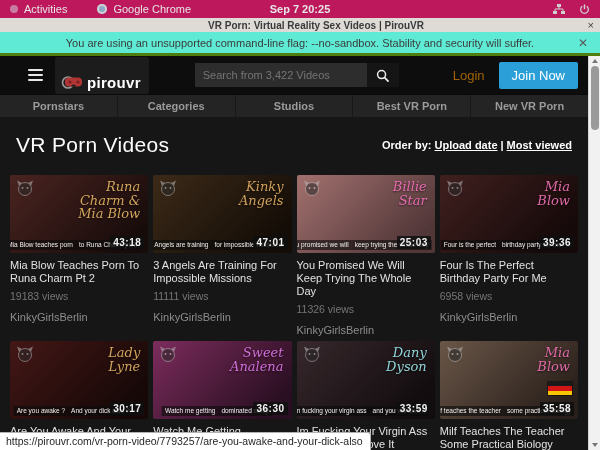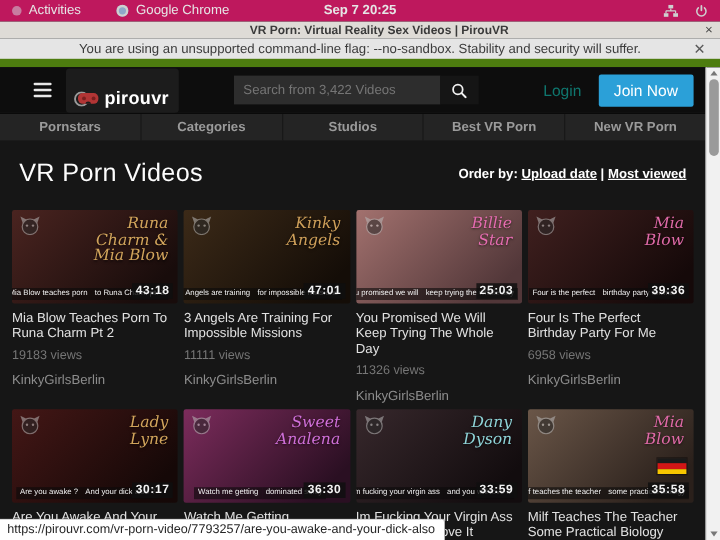--- a/index.html
+++ b/index.html
@@ -23,23 +23,23 @@
   .gnome-right svg { display:block; }
 
   
   .tab-bar { height:14px; background:#dedbd6; color:#3a3a3a; font-size:10px;
     display:flex; align-items:center; position:relative; font-weight:bold; }
   .tab-title { flex:1; text-align:center; white-space:nowrap; overflow:hidden;padding-left:32px; }
   .tab-close { position:absolute; right:6px; top:0; line-height:14px; font-size:11px;
     color:#444; cursor:default; font-weight:normal; }
 
   
-  .infobar { height:24px; background:#e5e5e5; color:#3c3c3c; font-size:11px;
+  .infobar { height:24px; background:#5eead4; color:#3c3c3c; font-size:11px;
     display:flex; align-items:center; justify-content:center; position:relative;
-    border-bottom:7px solid #4d7c0f; }
+    border-bottom:3px solid #4d7c0f; }
   .infobar-close { position:absolute; right:12px; color:#5a5a5a; font-size:12px; }
 
   
   .viewport { position:relative; height:394px; background:#161616; overflow:hidden; }
   .page { margin-right:12px; }
 
   
   .scrollbar { position:absolute; top:0; right:0; bottom:0; width:12px; background:#f1f1f1;
     border-left:1px solid #d8d8d8; }
   .sb-arrow { position:absolute; left:0; width:12px; height:10px; }
@@ -59,21 +59,21 @@
   .hamburger span { height:2px; background:#e8e8e8; border-radius:1px; }
   .logo { display:flex; align-items:center; gap:4px; background:#1c1c1c; border-radius:3px;
     padding:17px 8px 3px 6px; margin-left:12px; }
   .logo-text { color:#fff; font-weight:bold; font-size:15px; letter-spacing:.3px; }
   .search-wrap { display:flex; margin-left:46px; }
   .search-input { width:172px; height:24px; background:#2d2d2d; border:none; outline:none;
     color:#9a9a9a; font-size:11px; padding:0 8px; font-family:"Liberation Sans",sans-serif; }
   .search-btn { width:32px; height:24px; background:#151515; border:none; display:flex;
     align-items:center; justify-content:center; cursor:pointer; }
   .header-right { margin-left:auto; display:flex; align-items:center; gap:14px; }
-  .login-link { color:#0f766e; font-size:13px; cursor:pointer; }
+  .login-link { color:#a16207; font-size:13px; cursor:pointer; }
   .join-btn { border:none; color:#fff; font-size:13px; padding:6px 13px; border-radius:2px;
     cursor:pointer; font-family:"Liberation Sans",sans-serif; }
 
   
   .nav-bar { height:23px; background:#242424; display:flex; border-top:1px solid #0a0a0a; }
   .nav-item { flex:1; text-align:center; line-height:22px; font-size:11px; font-weight:bold;
     color:#9b9b9b; border-right:1px solid #181818; cursor:pointer; }
   .nav-item:last-child { border-right:none; }
 
   

